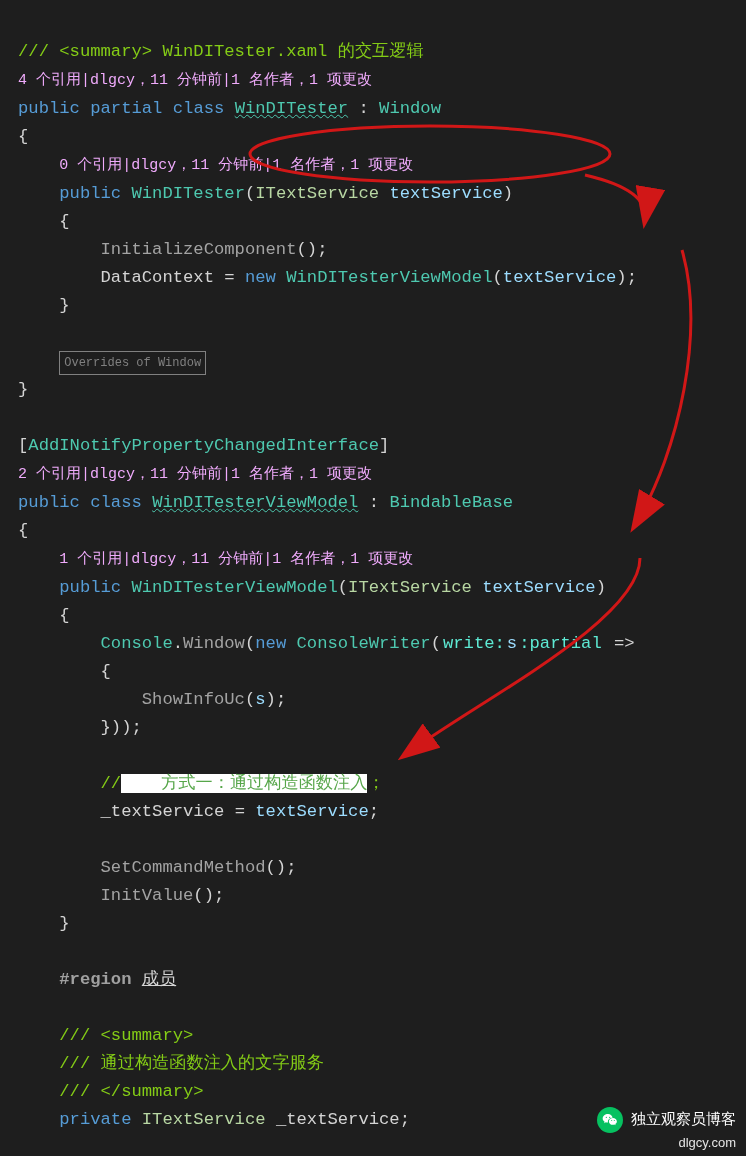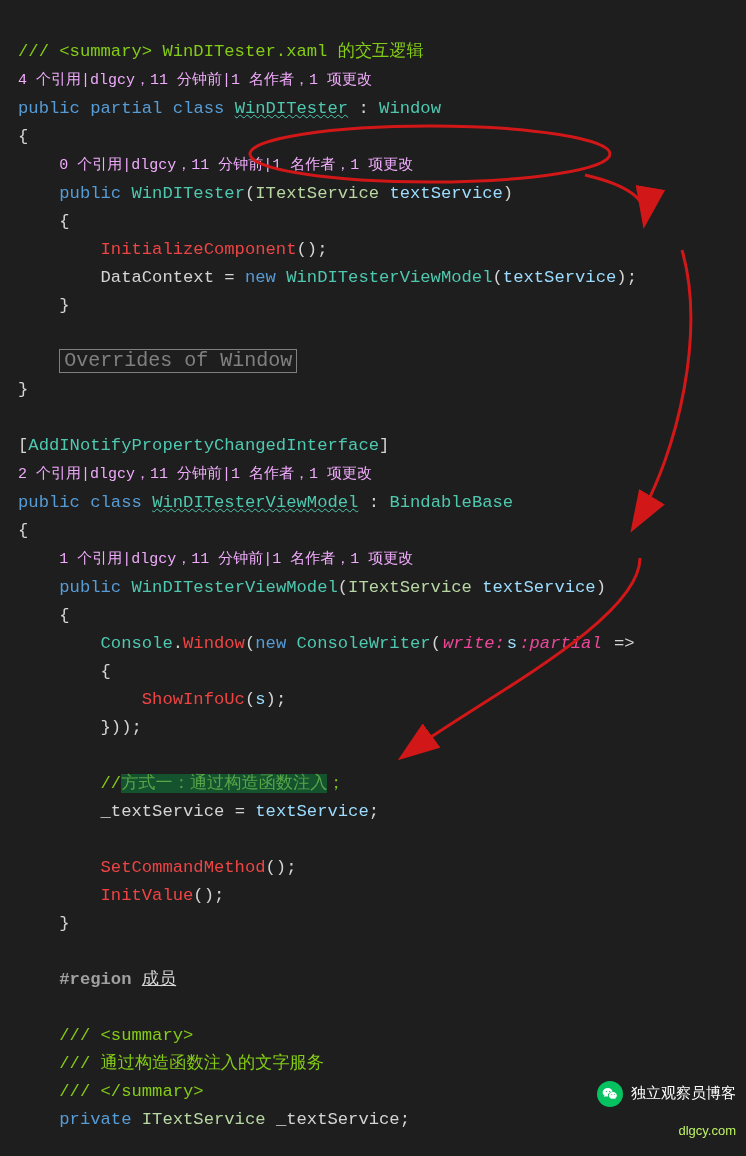--- a/index.html
+++ b/index.html
@@ -20,68 +20,68 @@
     line-height: 28px;
     position: relative;
     z-index: 2;
   }
   
   .kw     { color: #569cd6; }            
   .type   { color: #4ec9b0; }            
   .typeU  { color: #4ec9b0; text-decoration: underline wavy #4ec9b0; text-decoration-thickness: 1px; }
   .ident  { color: #b8d7a3; }            
   .param  { color: #9cdcfe; }            
-  .meth   { color: #ef4444; }
+  .meth   { color: #a3a3a3; }
   .cmt    { color: #84cc16; }            
-  .cmtsel { color: #57a64a; background: #14532d; }
-  .hintbox{ color:#ec4899; padding:0 2px;font-style:italic; }
+  .cmtsel { color: #57a64a; background: #ffffff; padding-left: 40px; }
+  .hintbox{ color:#5eead4; padding:0 2px; }
   .lens   { color: #f0abfc; font-size: 15px; }
   .sep    { color: #d4d4d4; }
   .region { color: #a0a0a0; font-weight: bold; }
   .regiontxt { color: #d4d4d4; text-decoration: underline; }
   .foldbox {
     display: inline-block;
     border: 1px solid #808080;
     color: #808080;
     padding: 0 4px;
-    font-size: 20px;
+    font-size: 12px;
     line-height: 22px;
   }
   
   .annot {
     position: absolute;
     top: 0; left: 0;
     width: 746px;
     height: 1156px;
     pointer-events: none;
     z-index: 5;
   }
   
   .wm {
     position: absolute;
     right: 10px;
-    bottom: 18px;
+    bottom: 6px;
     font-family: "Microsoft YaHei", sans-serif;
     font-size: 15px;
     color: #ffffff;
     z-index: 10;
     text-align: right;
   }
   .wm .chat {
     display:inline-flex;
     align-items:center;
     justify-content:center;
     background:#06c160;
     width:26px; height:26px;
     border-radius:50%;
     margin-right:4px;
     vertical-align:middle;
   }
   .wm .chat svg { width:16px; height:16px; fill:#fff; }
-  .wm .site { color:#bef264; font-size:13px; display:block; margin-top:16px; }
+  .wm .site { color:#e5e5e5; font-size:13px; display:block; margin-top:2px; }
 </style>
 </head>
 <body>
 
 <div class="code-area">
 <span class="cmt"><span>/// &lt;summary&gt; WinDITester.xaml 的交互逻辑</span></span>
 <span class="lens"><span>4 个引用|dlgcy，11 分钟前|1 名作者，1 项更改</span></span>
 <span><span class="kw">public</span> <span class="kw">partial</span> <span class="kw">class</span> <span class="typeU">WinDITester</span> <span class="sep">:</span> <span class="type">Window</span></span>
 <span class="sep">{</span>
     <span class="lens"><span>0 个引用|dlgcy，11 分钟前|1 名作者，1 项更改</span></span>

